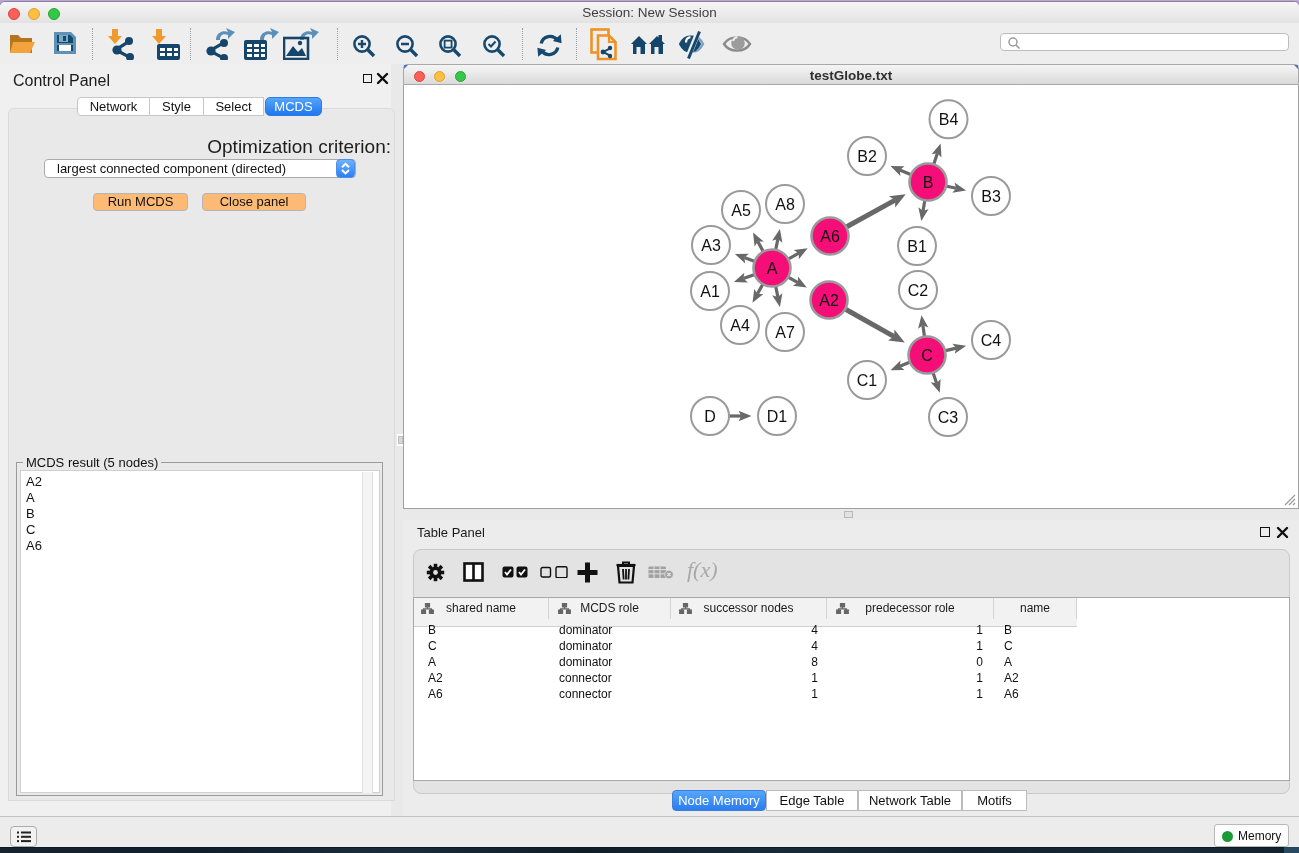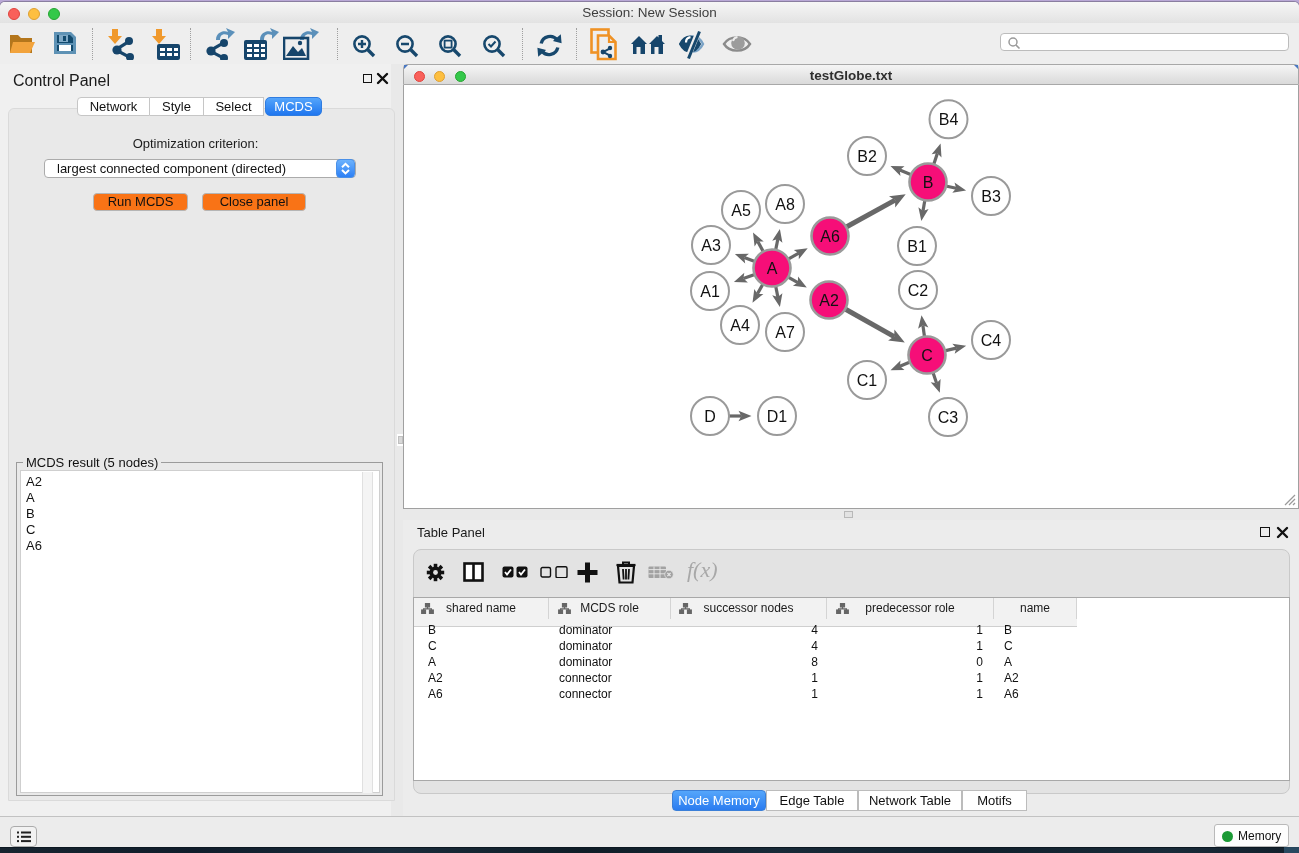--- a/index.html
+++ b/index.html
@@ -28,27 +28,27 @@
 #cpanel .hdr { position:absolute; left:13px; top:6px; font-size:16px; color:#1a1a1a; }
 .winbtns { position:absolute; top:7px; font-size:12px; color:#111; }
 .tabs { position:absolute; top:33px; height:19px; }
 .tab { position:relative; float:left; height:19px; line-height:18px; text-align:center;
   background:#fff; border:1px solid #c6c6c6; border-left:none; font-size:13px; color:#111; }
 .tab:first-child { border-left:1px solid #c6c6c6; border-radius:4px 0 0 4px; }
 .tab.sel { background:linear-gradient(#55a5fb,#1f76ef); color:#fff; border:1px solid #2f7ce0;
   border-radius:5px; margin-left:1px; }
 #cpbody { position:absolute; left:8px; top:44px; width:387px; height:693px;
   background:#e9e9e9; border:1px solid #dadada; border-radius:6px 6px 0 0; }
-.optlabel { position:absolute; left:0; width:100%; text-align:center; font-size:13px; color:#1d1d1d; }
+.optlabel { position:absolute; left:0; width:100%; text-align:right; font-size:19px; color:#1d1d1d; }
 #dropdown { position:absolute; left:44px; top:95px; width:312px; height:19px; background:#fff;
   border:1px solid #ababab; border-radius:4px; font-size:13px; color:#111; line-height:17px;
   padding-left:12px; }
 #dropdown .stepper { position:absolute; right:0px; top:-1px; width:19px; height:19px;
   background:linear-gradient(#6cb2fd,#2d80f5); border-radius:4px; border:1px solid #4a90e8; }
-.btn { position:absolute; height:18px; background:#f97316; border:1px solid #b5b5b5; border-radius:4px;
+.btn { position:absolute; height:18px; background:#fdba74; border:1px solid #b5b5b5; border-radius:4px;
   font-size:13px; color:#111; text-align:center; line-height:16px; }
 #fieldset { position:absolute; left:16px; top:398px; width:367px; height:334px;
   border:1px solid #9b9b9b; }
 #fieldset .legend { position:absolute; left:6px; top:-8px; background:#e9e9e9; padding:0 3px;
   font-size:13px; color:#111; }
 #resultlist { position:absolute; left:3px; top:7px; width:360px; height:323px; background:#fff;
   border:1px solid #cfcfcf; font-size:13px; color:#111; }
 #resultlist .row { padding-left:5px; height:16px; line-height:16px; }
 #rscroll { position:absolute; right:6px; top:1px; width:11px; height:321px; background:#f4f4f4;
   border-left:1px solid #e0e0e0; border-right:1px solid #e0e0e0; }

